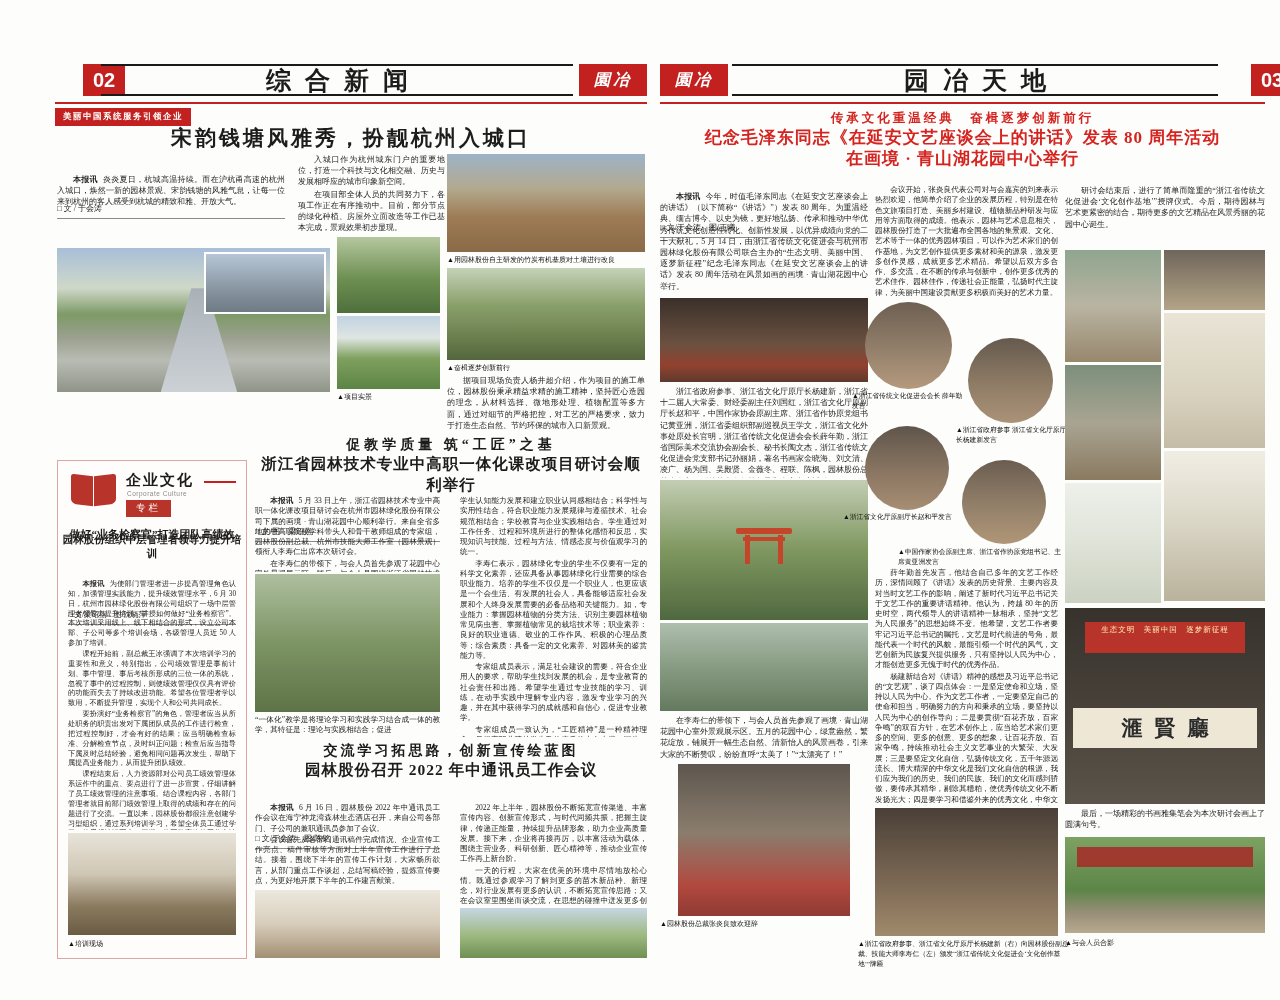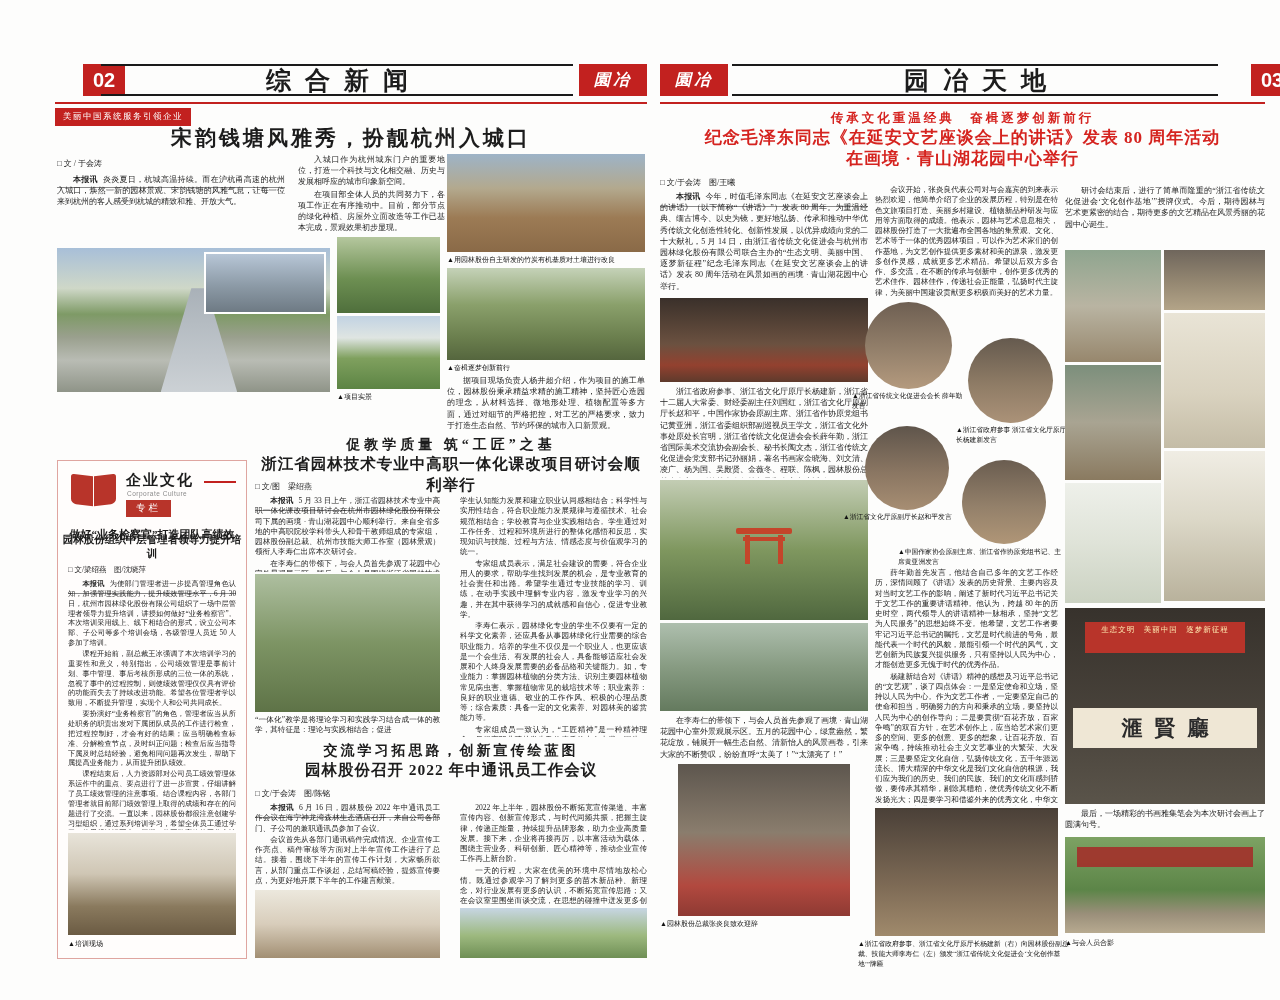--- a/index.html
+++ b/index.html
@@ -9,23 +9,23 @@
   .numbox{position:absolute;background:#c2211f;color:#fff;font-weight:bold;font-size:20px;
           display:flex;align-items:center;justify-content:center;
           font-family:"Liberation Sans",sans-serif;margin-left:28px;}
   .logobox{position:absolute;background:#c2211f;color:#fff;font-weight:bold;font-size:16px;
            font-style:italic;display:flex;align-items:center;justify-content:center;letter-spacing:3px;}
   .strip{position:absolute;border-top:2px solid #1a1a1a;border-bottom:2px solid #1a1a1a;
          display:flex;align-items:center;justify-content:center;}
   .sectitle{font-size:25px;font-weight:bold;letter-spacing:14px;text-indent:14px;white-space:nowrap;}
   .redrule{position:absolute;background:#c2211f;}
   .banner{position:absolute;background:#c2211f;color:#fff;font-size:8.5px;letter-spacing:1.5px;
-          padding:3px 8px;font-family:"Liberation Sans",sans-serif;white-space:nowrap;}
+          padding:3px 8px;font-family:"Liberation Sans",sans-serif;white-space:nowrap;font-weight:bold;}
   .h-main{position:absolute;font-weight:bold;text-align:center;}
-  .byline{position:absolute;font-size:8px;color:#222;border-bottom:1px solid #8a8a8a;padding-bottom:18px;}
+  .byline{position:absolute;font-size:8px;color:#222;border-bottom:1px solid #8a8a8a;padding-bottom:4px;margin-top:45px;}
   .col{position:absolute;text-align:justify;overflow:hidden;}
   .col p{margin:0 0 1px 0;text-indent:2em;font-size:8px;line-height:1.4;color:#1d1d1d;}
   .col p.nind{text-indent:0;}
   .lead{font-weight:bold;margin-right:5px;}
   .f76 p{font-size:7.6px;line-height:1.35;}
   .f72 p{font-size:7.2px;line-height:1.37;}
   .cap{position:absolute;font-size:7px;text-align:left;color:#111;line-height:1.5;overflow:hidden;}
   .cap-s{font-size:6.8px;}
   .ph{position:absolute;}
   .circ{border-radius:50%;}
@@ -99,22 +99,22 @@
   <div class="col f76" style="left:200px;top:436px;width:185px;height:76px">
     <p><b class="lead">本报讯</b><span>5 月 33 日上午，浙江省园林技术专业中高职一体化课改项目研讨会在杭州市园林绿化股份有限公司下属的画境 · 青山湖花园中心顺利举行。来自全省多地的中高职院校学科带头人和骨干教师组成的专家组，园林股份副总裁、杭州市技能大师工作室（园林景观）领衔人李寿仁出席本次研讨会。</span></p>
     <p>在李寿仁的带领下，与会人员首先参观了花园中心室外景观展示区。随后，与会人员围绕浙江省园林技术专业中高职一体化课改项目进行探讨。</p>
   </div>
   <div class="ph" style="left:200px;top:514px;width:185px;height:138px;background:linear-gradient(180deg,#aebfa0,#7d9464 50%,#5e7347)"></div>
   <div class="col f76" style="left:200px;top:655px;width:185px;height:22px">
     <p class="nind">“一体化”教学是将理论学习和实践学习结合成一体的教学，其特征是：理论与实践相结合；促进</p>
   </div>
   <div class="col f76" style="left:405px;top:436px;width:187px;height:241px">
     <p class="nind">学生认知能力发展和建立职业认同感相结合；科学性与实用性结合，符合职业能力发展规律与遵循技术、社会规范相结合；学校教育与企业实践相结合。学生通过对工作任务、过程和环境所进行的整体化感悟和反思，实现知识与技能、过程与方法、情感态度与价值观学习的统一。</p>
+    <p>李寿仁表示，园林绿化专业的学生不仅要有一定的科学文化素养，还应具备从事园林绿化行业需要的综合职业能力。培养的学生不仅仅是一个职业人，也更应该是一个会生活、有发展的社会人，具备能够适应社会发展和个人终身发展需要的必备品格和关键能力。如，专业能力：掌握园林植物的分类方法、识别主要园林植物常见病虫害、掌握植物常见的栽培技术等；职业素养：良好的职业道德、敬业的工作作风、积极的心理品质等；综合素质：具备一定的文化素养、对园林美的鉴赏能力等。</p>
     <p>专家组成员表示，满足社会建设的需要，符合企业用人的要求，帮助学生找到发展的机会，是专业教育的社会责任和出路。希望学生通过专业技能的学习、训练，在动手实践中理解专业内容，激发专业学习的兴趣，并在其中获得学习的成就感和自信心，促进专业教学。</p>
-    <p>李寿仁表示，园林绿化专业的学生不仅要有一定的科学文化素养，还应具备从事园林绿化行业需要的综合职业能力。培养的学生不仅仅是一个职业人，也更应该是一个会生活、有发展的社会人，具备能够适应社会发展和个人终身发展需要的必备品格和关键能力。如，专业能力：掌握园林植物的分类方法、识别主要园林植物常见病虫害、掌握植物常见的栽培技术等；职业素养：良好的职业道德、敬业的工作作风、积极的心理品质等；综合素质：具备一定的文化素养、对园林美的鉴赏能力等。</p>
     <p>专家组成员一致认为，“工匠精神”是一种精神理念，是提高职业院校学生整体素质的内在支撑。因此，在职业教育中重新培育“工匠型”技能人才迫在眉睫。园林股份李寿仁绿化（园林景观）技能大师工作室将继续怀匠心、践匠行、出匠品，为园林技能人才培养和园林技艺传承创新持续探索，促教学质量，筑“工匠”之基。</p>
   </div>
 
   <div class="h-main" style="left:200px;top:682px;width:392px;font-size:14px;letter-spacing:3px">交流学习拓思路，创新宣传绘蓝图</div>
   <div class="h-main" style="left:200px;top:700px;width:392px;font-size:15.5px;letter-spacing:1px">园林股份召开 2022 年中通讯员工作会议</div>
   <div class="byline" style="left:200px;top:728px;width:185px">□ 文/于会涛　图/陈铭</div>
   <div class="col f76" style="left:200px;top:743px;width:185px;height:84px">
     <p><b class="lead">本报讯</b><span>6 月 16 日，园林股份 2022 年中通讯员工作会议在海宁神龙湾森林生态酒店召开，来自公司各部门、子公司的兼职通讯员参加了会议。</span></p>
     <p>会议首先从各部门通讯稿件完成情况、企业宣传工作亮点、稿件审核等方面对上半年宣传工作进行了总结。接着，围绕下半年的宣传工作计划，大家畅所欲言，从部门重点工作谈起，总结写稿经验，提炼宣传要点，为更好地开展下半年的工作建言献策。</p>
   </div>

